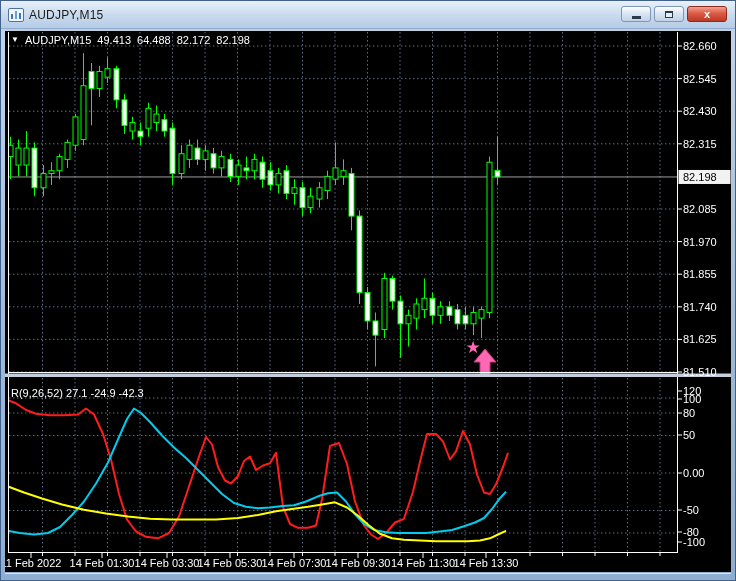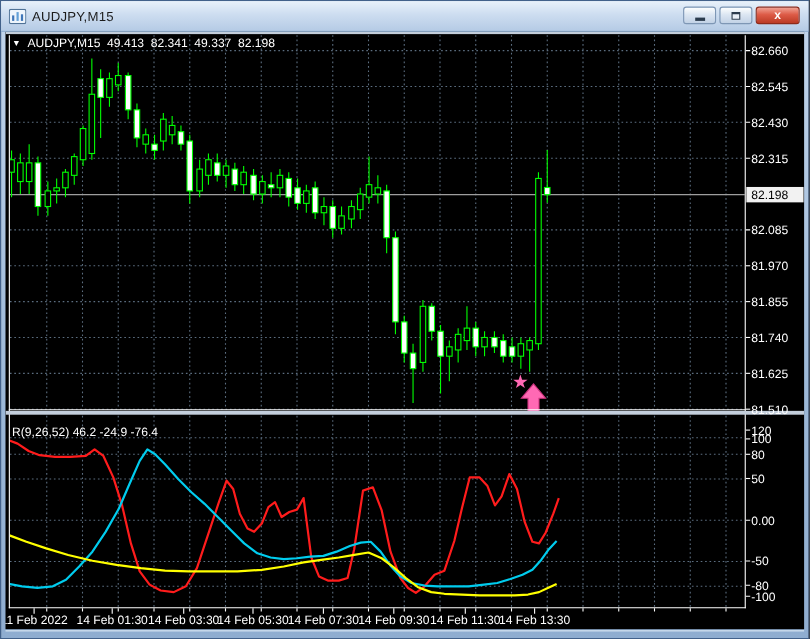--- a/index.html
+++ b/index.html
@@ -344,21 +344,21 @@
         <g>
           <rect x="678.5" y="168.96695652174103" width="52" height="14" fill="#f2f2f2"></rect>
           <text x="683" y="179.96695652174103" font-size="11" font-family="&quot;Liberation Sans&quot;,sans-serif" fill="#000">82.198</text>
         </g>
       </svg>
 
     <div class="ohlc-header">
       <span class="tri">▼</span>
       <span>AUDJPY,M15</span>
       <span>49.413</span>
-      <span>82.341</span>
-      <span>49.337</span>
+      <span>64.488</span>
+      <span>82.172</span>
       <span>82.198</span>
     </div>
 
-    <div class="ind-header">R(9,26,52) 46.2 -24.9 -76.4</div>
+    <div class="ind-header">R(9,26,52) 27.1 -24.9 -42.3</div>
   </div>
   <div class="edge-strip"></div>
 </div>
 
 </body></html>

